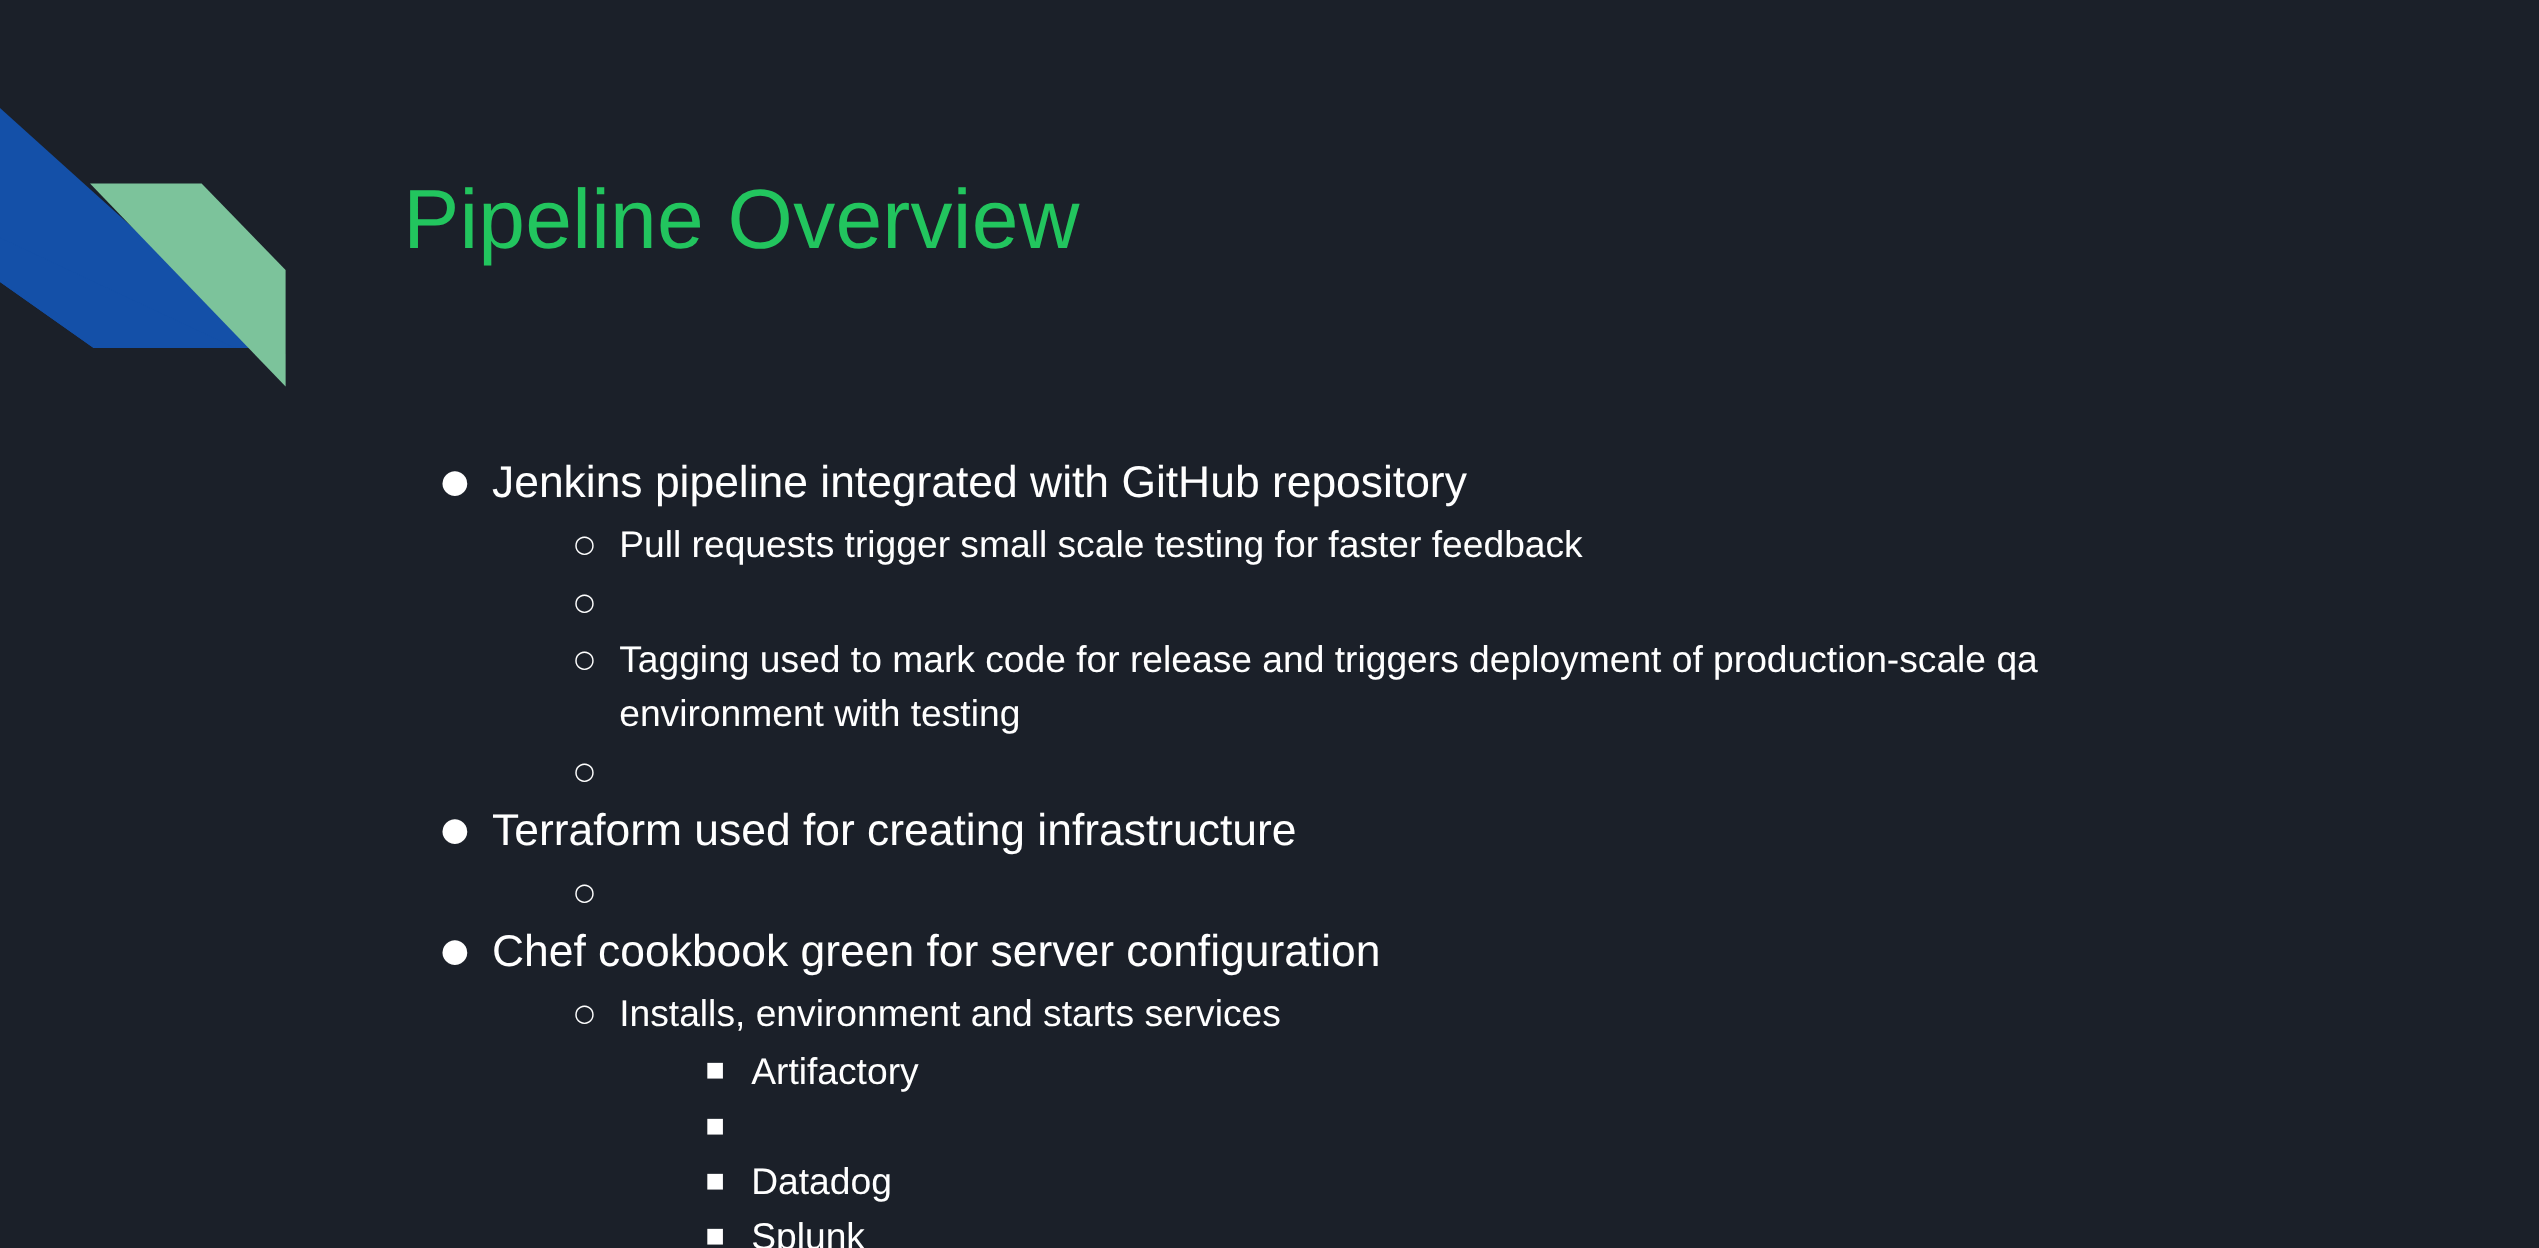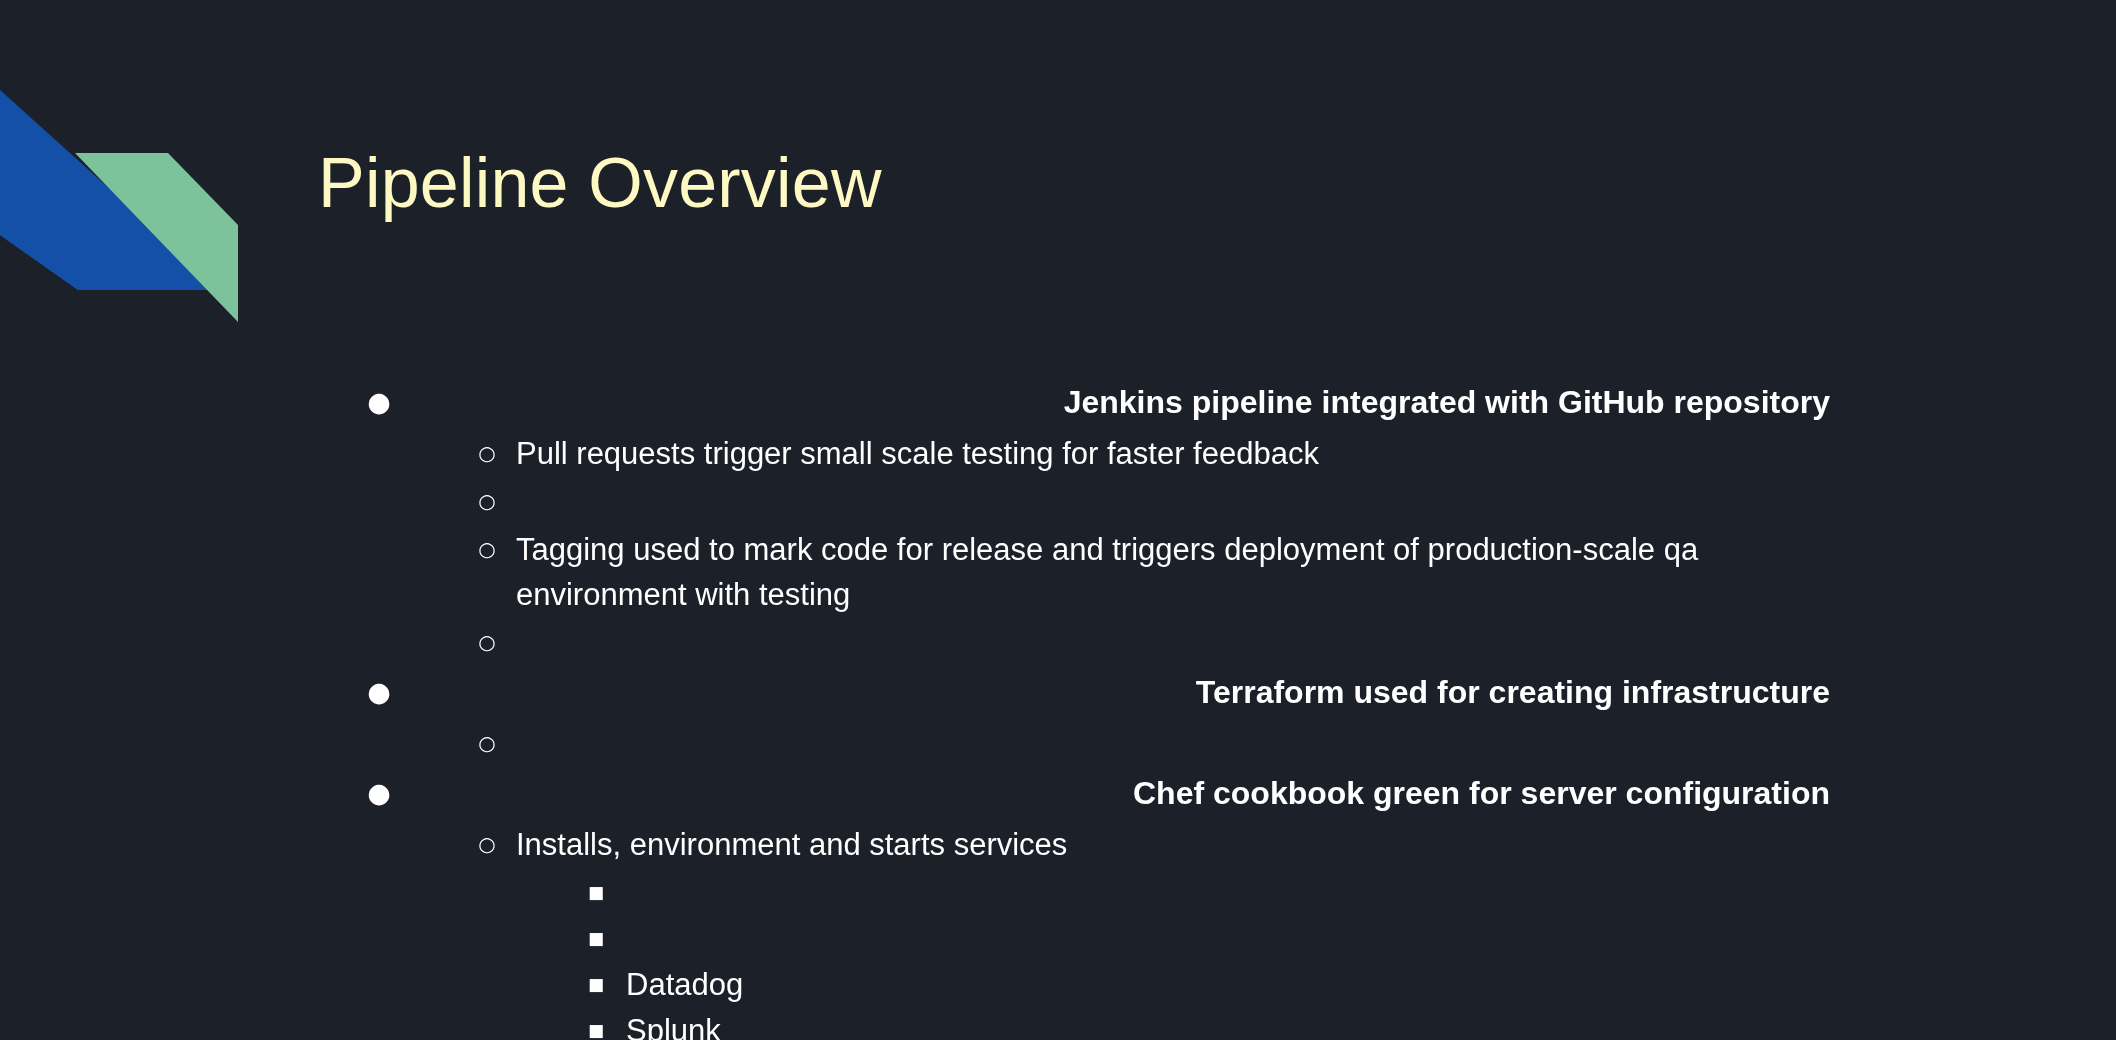--- a/index.html
+++ b/index.html
@@ -22,27 +22,27 @@
     left: 0;
     top: 0;
     width: 260px;
     height: 340px;
     pointer-events: none;
   }
 
   
   .slide-title {
     position: absolute;
-    left: 318px;
+    left: 336px;
     top: 98px;
     font-size: 70px;
     font-weight: 300;
     letter-spacing: 0.2px;
     line-height: 1.1;
-    color: #fef9c3;
+    color: #22c55e;
     white-space: nowrap;
   }
 
   
   .body-outline {
     position: absolute;
     left: 0;
     top: 378px;
     width: 2116px;
   }
@@ -70,25 +70,24 @@
     padding-left: 348px;
     margin-bottom: 5px;
   }
   .lvl1 .bullet-marker {
     width: 62px;
     font-size: 27px;
     line-height: 48px;
     color: #ffffff;
   }
   .lvl1 .bullet-text {
-    font-size: 32px;
+    font-size: 37px;
     line-height: 48px;
-    font-weight: 700;
+    font-weight: 400;
     max-width: 1420px;
-    text-align: right;
   }
 
   
   .lvl2 {
     padding-left: 458px;
     margin-bottom: 3px;
   }
   .lvl2 .bullet-marker {
     width: 58px;
     font-size: 20px;
@@ -160,20 +159,21 @@
     <div class="bullet-row lvl1">
       <span class="bullet-marker">●</span>
       <span class="bullet-text">Chef cookbook green for server configuration</span>
     </div>
     <div class="bullet-row lvl2">
       <span class="bullet-marker">○</span>
       <span class="bullet-text">Installs, environment and starts services</span>
     </div>
     <div class="bullet-row lvl3">
       <span class="bullet-marker">■</span>
+      <span class="bullet-text">Artifactory</span>
     </div>
     <div class="bullet-row lvl3">
       <span class="bullet-marker">■</span>
     </div>
     <div class="bullet-row lvl3">
       <span class="bullet-marker">■</span>
       <span class="bullet-text">Datadog</span>
     </div>
     <div class="bullet-row lvl3">
       <span class="bullet-marker">■</span>

